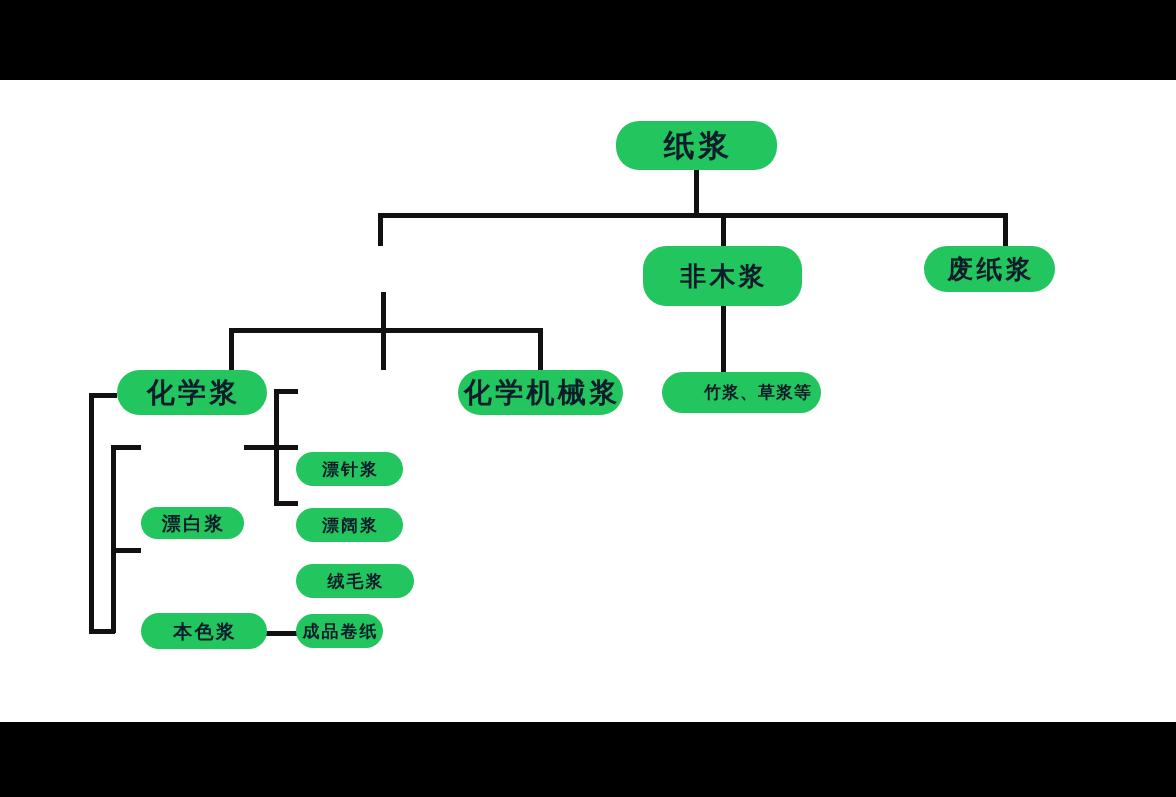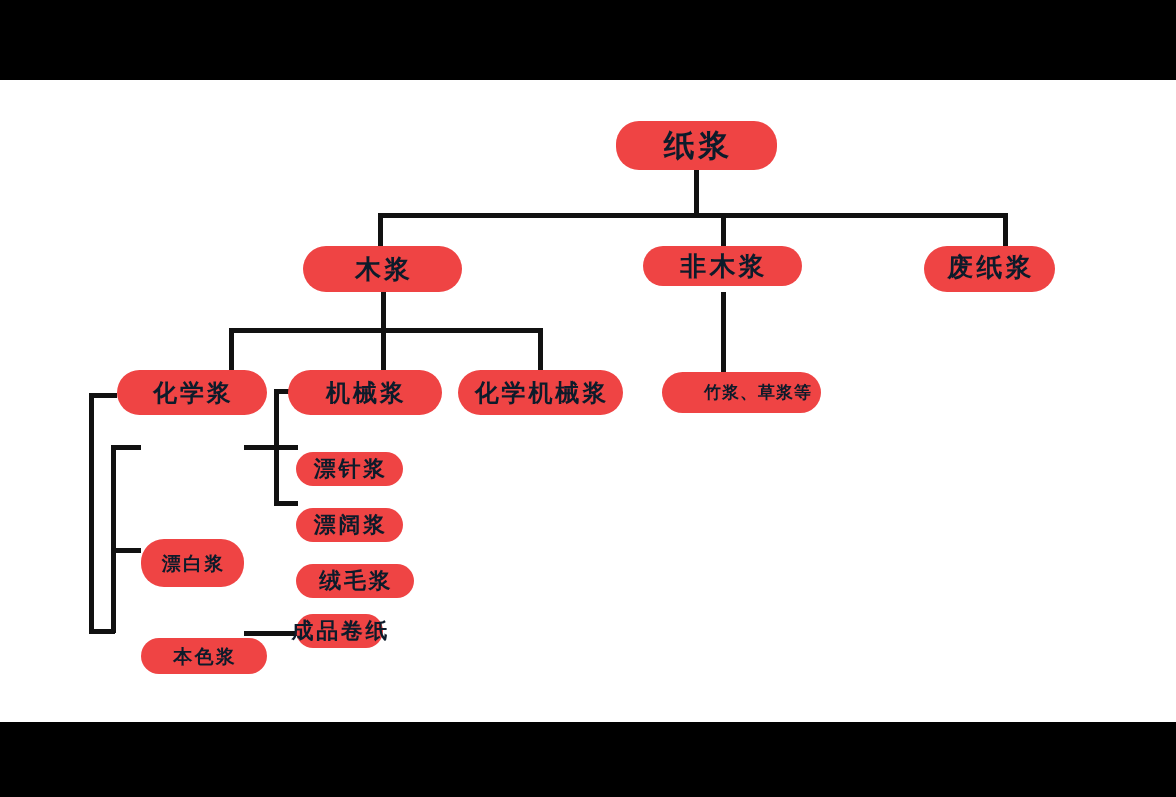--- a/index.html
+++ b/index.html
@@ -47,40 +47,40 @@
     position: absolute;
     background: #111111;
   }
   .line.h { height: 5px; }
   .line.v { width: 5px; }
 
   
   .node {
     position: absolute;
     box-sizing: border-box;
-    background: #ef4444;
+    background: #22c55e;
     color: #0d1b2a;
     display: flex;
     align-items: center;
     justify-content: center;
     text-align: center;
     font-weight: bold;
     line-height: 1;
     letter-spacing: 0.12em;
     text-indent: 0.12em;
     white-space: nowrap;
     filter: blur(0.35px);
     border-radius: 23px;
   }
   .node.lvl0 { font-size: 31px; }
   .node.lvl1 { font-size: 26px; }
-  .node.lvl2 { font-size: 24px; }
+  .node.lvl2 { font-size: 28px; }
   .node.lvl2s{ font-size: 17px; letter-spacing: 0.06em; text-indent: 0.06em; padding-left: 32px; }
   .node.lvl3 { font-size: 19px; }
-  .node.lvl4 { font-size: 22px; text-align: right; }
+  .node.lvl4 { font-size: 17px; text-align: right; }
 </style>
 </head>
 <body>
 
 <div id="screen">
 
   <div class="letterbox" id="letterbox-top"></div>
   <div class="letterbox" id="letterbox-bottom"></div>
 
   <div id="canvas">
@@ -109,31 +109,29 @@
     <div class="line h" style="left:244px; top:365px; width:34px;"></div>
     <div class="line v" style="left:274px; top:309px; height:116px;"></div>
     <div class="line h" style="left:274px; top:309px; width:24px;"></div>
     <div class="line h" style="left:274px; top:365px; width:24px;"></div>
     <div class="line h" style="left:274px; top:421px; width:24px;"></div>
 
     <div class="line h" style="left:244px; top:551px; width:54px;"></div>
 
     <div class="node lvl0" style="left:616px; top:41px; width:161px; height:49px;">纸浆</div>
 
-    <div class="node lvl1" style="left:303px; top:166px; width:159px; height:46px;">木浆</div>
-    <div class="node lvl1" style="left:643px; top:166px; width:159px; height:40px;">非木浆</div>
-    <div class="node lvl1" style="left:924px; top:166px; width:131px; height:46px;font-family:Liberation Mono, monospace;">废纸浆</div>
+    <div class="node lvl1" style="left:643px; top:166px; width:159px; height:60px;">非木浆</div>
+    <div class="node lvl1" style="left:924px; top:166px; width:131px; height:46px;">废纸浆</div>
 
     <div class="node lvl2" style="left:117px; top:290px; width:150px; height:45px;">化学浆</div>
-    <div class="node lvl2" style="left:288px; top:290px; width:154px; height:45px;">机械浆</div>
     <div class="node lvl2" style="left:458px; top:290px; width:165px; height:45px;">化学机械浆</div>
     <div class="node lvl2s" style="left:662px; top:292px; width:159px; height:41px;">竹浆、草浆等</div>
 
-    <div class="node lvl3" style="left:141px; top:427px; width:103px; height:48px;margin-top:32px;">漂白浆</div>
-    <div class="node lvl3" style="left:141px; top:558px; width:126px; height:36px;">本色浆</div>
+    <div class="node lvl3" style="left:141px; top:427px; width:103px; height:32px;">漂白浆</div>
+    <div class="node lvl3" style="left:141px; top:533px; width:126px; height:36px;">本色浆</div>
 
     <div class="node lvl4" style="left:296px; top:372px; width:107px; height:34px;">漂针浆</div>
     <div class="node lvl4" style="left:296px; top:428px; width:107px; height:34px;">漂阔浆</div>
     <div class="node lvl4" style="left:296px; top:484px; width:118px; height:34px;">绒毛浆</div>
     <div class="node lvl4" style="left:296px; top:534px; width:87px; height:34px;">成品卷纸</div>
 
   </div>
 </div>
 
 </body></html>

